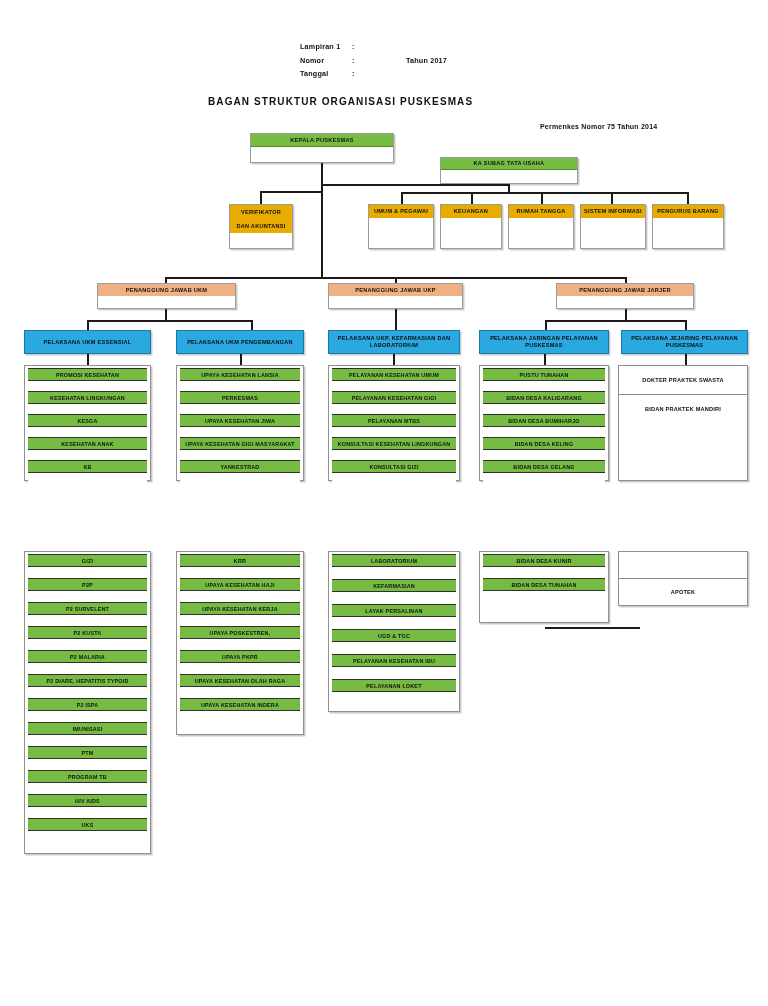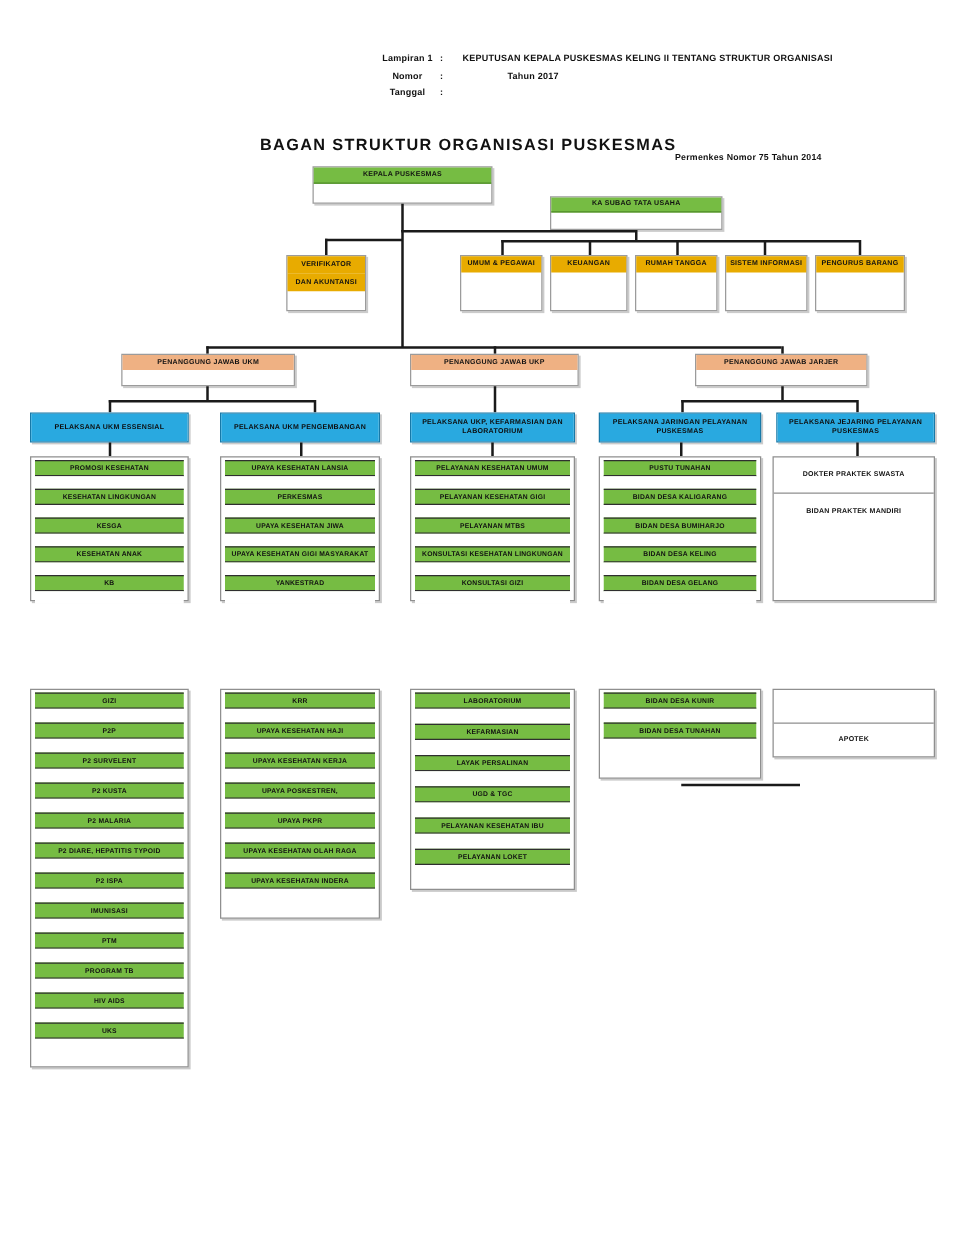--- a/index.html
+++ b/index.html
@@ -9,26 +9,26 @@
     font-family:"Liberation Sans", sans-serif;
     color:#111111;
     position:relative;
     overflow:hidden;
   }
   .page{position:absolute;left:0;top:0;width:768px;height:1006px;}
 
   
   .hdr{position:absolute;left:300px;top:41px;width:420px;font-size:7.2px;font-weight:bold;letter-spacing:.2px;}
   .hdr-row{display:flex;align-items:flex-start;margin-bottom:2.5px;line-height:11px;}
-  .hdr-lbl{width:52px;flex:0 0 52px;text-align:center;}
+  .hdr-lbl{width:52px;flex:0 0 52px;}
   .hdr-colon{width:18px;flex:0 0 18px;}
   .hdr-val{flex:1;}
   .hdr-indent{padding-left:36px;}
 
-  .chart-title{position:absolute;left:208px;top:108px;font-size:13px;font-weight:bold;letter-spacing:1.1px;}
+  .chart-title{position:absolute;left:208px;top:96px;font-size:10px;font-weight:bold;letter-spacing:1.1px;}
   .permenkes{position:absolute;left:540px;top:123px;font-size:7px;font-weight:bold;letter-spacing:.2px;}
 
   
   .node{position:absolute;box-sizing:border-box;background:#ffffff;
         border:1px solid #9b9b9b;box-shadow:1.5px 1.5px 0 rgba(140,140,140,.45);}
   .node .cap{box-sizing:border-box;width:100%;display:flex;align-items:center;justify-content:center;
         text-align:center;font-size:5.6px;font-weight:bold;letter-spacing:.25px;line-height:7px;padding:1px 2px;}
   .cap.green{background:#76bc43;border-bottom:1px solid #4e8a27;}
   .cap.yellow{background:#e8ab00;}
   .cap.orange{background:#efb183;}
@@ -58,21 +58,20 @@
 </style>
 </head>
 <body>
 
 <div class="page">
 
   <div class="hdr">
     <div class="hdr-row">
       <span class="hdr-lbl">Lampiran 1</span>
       <span class="hdr-colon">:</span>
-      <span class="hdr-val">KEPUTUSAN KEPALA PUSKESMAS KELING II TENTANG STRUKTUR ORGANISASI</span>
     </div>
     <div class="hdr-row">
       <span class="hdr-lbl">Nomor</span>
       <span class="hdr-colon">:</span>
       <span class="hdr-val hdr-indent">Tahun 2017</span>
     </div>
     <div class="hdr-row">
       <span class="hdr-lbl">Tanggal</span>
       <span class="hdr-colon">:</span>
     </div>

